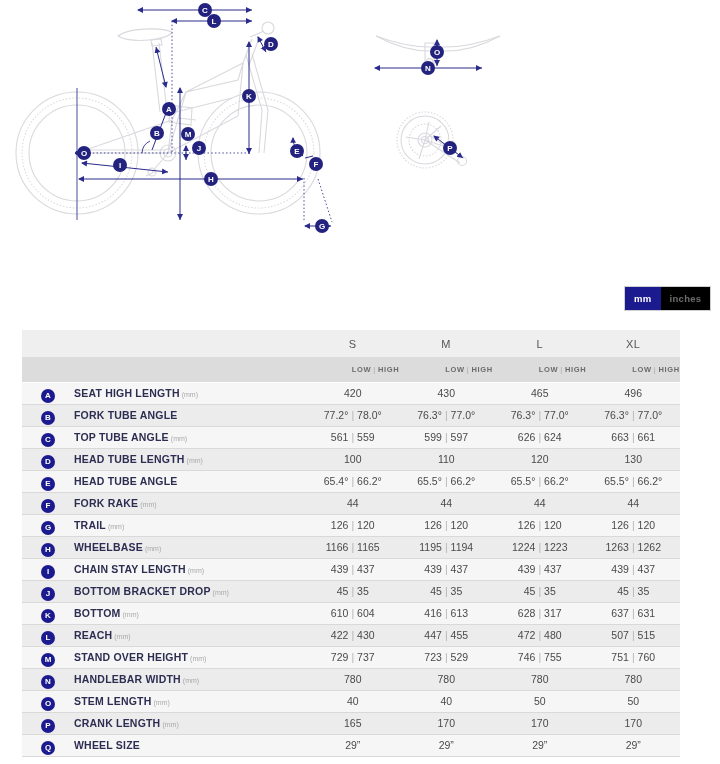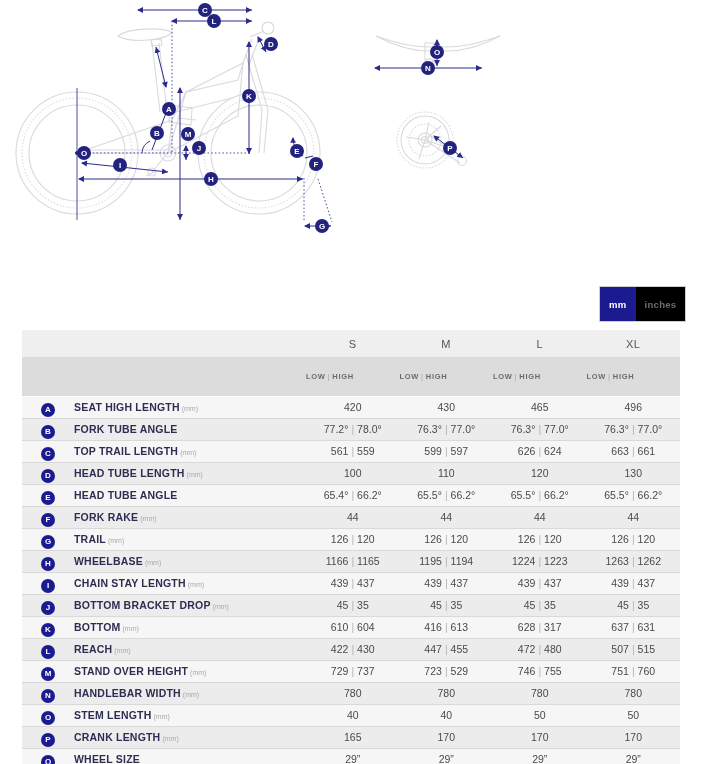--- a/index.html
+++ b/index.html
@@ -21,25 +21,25 @@
   #diagram-area {
     position: absolute;
     left: 0; top: 0;
     width: 720px; height: 262px;
   }
   #diagram-area svg { display: block; }
 
   
   #unit-toggle {
     position: absolute;
-    left: 599px; top: 286px;
+    left: 624px; top: 286px;
     display: flex;
     border: 1px solid #cfcfcf;
     background: #ffffff;
-    height: 36px;
+    height: 25px;
   }
   .unit-btn {
     font-size: 9.5px;
     letter-spacing: .3px;
     line-height: 19px;
     padding: 0 9px;
     cursor: pointer;
     user-select: none;
     color: #6e6e6e;
     background: #000000;
@@ -76,26 +76,26 @@
     font-size: 11px;
     font-weight: 400;
     color: #555555;
     text-align: center;
     letter-spacing: .6px;
   }
   tr.size-head th.blank { background: #efefef; }
 
   
   tr.lowhigh-head th {
-    height: 39px;
+    height: 25px;
     background: #dcdcdc;
     font-size: 7.5px;
     font-weight: 700;
     color: #6b6b6b;
-    text-align: left;
+    text-align: right;
     letter-spacing: .7px;
   }
   tr.lowhigh-head th .sep {
     color: #a8a8a8;
     font-weight: 400;
     padding: 0 2px;
   }
 
   
   tbody tr { height: 22px; }
@@ -395,21 +395,21 @@
         <tr class="even">
           <td class="badge-cell"><span class="badge">B</span></td>
           <td class="label-cell"><span>FORK TUBE ANGLE</span></td>
           <td class="val-cell"><span>77.2°</span><span class="vsep">|</span><span>78.0°</span></td>
           <td class="val-cell"><span>76.3°</span><span class="vsep">|</span><span>77.0°</span></td>
           <td class="val-cell"><span>76.3°</span><span class="vsep">|</span><span>77.0°</span></td>
           <td class="val-cell"><span>76.3°</span><span class="vsep">|</span><span>77.0°</span></td>
         </tr>
         <tr class="odd">
           <td class="badge-cell"><span class="badge">C</span></td>
-          <td class="label-cell"><span>TOP TRAIL LENGTH</span><span class="unit-suffix">(mm)</span></td>
+          <td class="label-cell"><span>TOP TUBE ANGLE</span><span class="unit-suffix">(mm)</span></td>
           <td class="val-cell"><span>561</span><span class="vsep">|</span><span>559</span></td>
           <td class="val-cell"><span>599</span><span class="vsep">|</span><span>597</span></td>
           <td class="val-cell"><span>626</span><span class="vsep">|</span><span>624</span></td>
           <td class="val-cell"><span>663</span><span class="vsep">|</span><span>661</span></td>
         </tr>
         <tr class="even">
           <td class="badge-cell"><span class="badge">D</span></td>
           <td class="label-cell"><span>HEAD TUBE LENGTH</span><span class="unit-suffix">(mm)</span></td>
           <td class="val-cell"><span>100</span></td>
           <td class="val-cell"><span>110</span></td>

